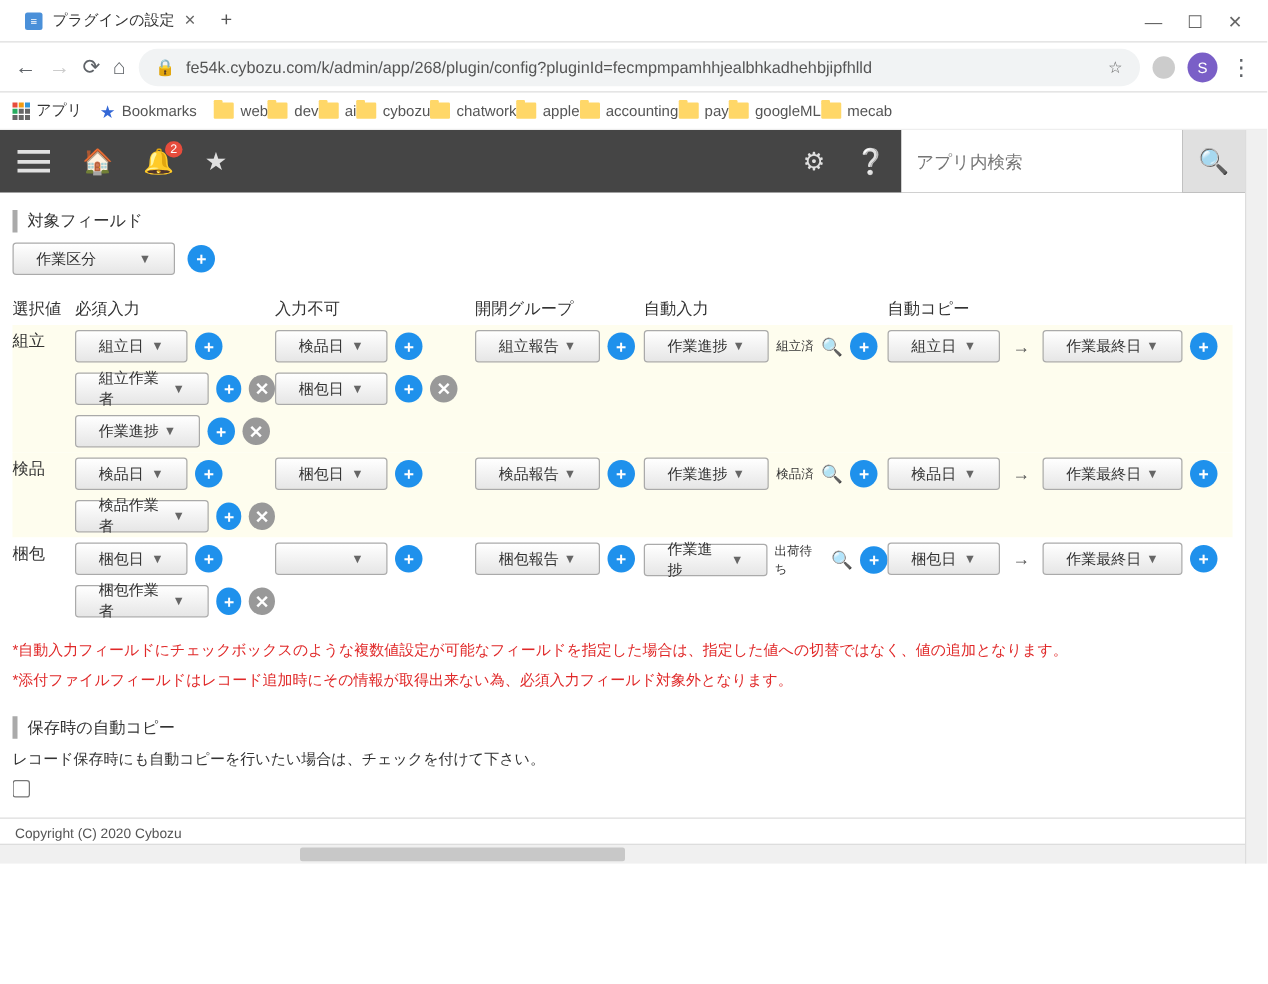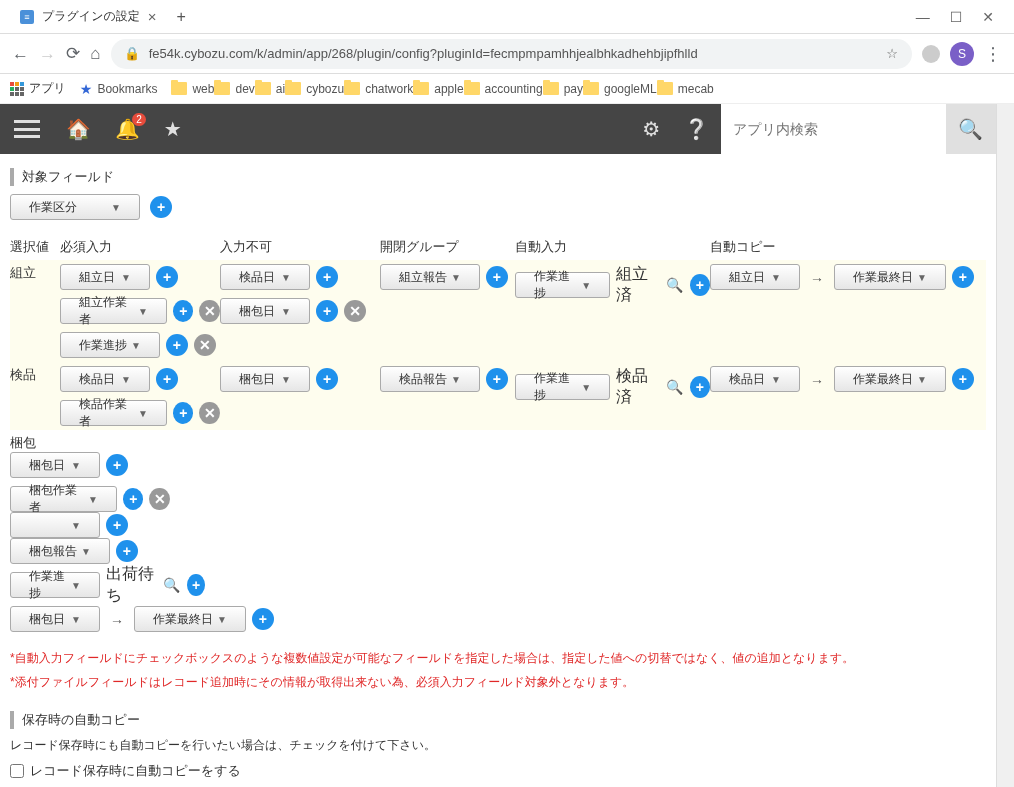--- a/index.html
+++ b/index.html
@@ -69,37 +69,37 @@
 .col.c-auto { width: 195px; }
 .col.c-copy { flex: 1; }
 
 .dr { display: flex; padding: 4px 0; align-items: flex-start; }
 .stack { display: flex; flex-direction: column; gap: 8px; }
 .cell-line { display: flex; align-items: center; gap: 6px; }
 .mag { color: #999; font-size: 14px; }
 .arrow-r { color: #555; font-size: 14px; margin: 0 4px; }
 .row-0 { background: #fefdee; }
 .row-1 { background: #fefdee; }
-.row-2 { background: #fff; flex-direction: column; }
+.row-2 { background: #fff; }
 
 .note { color: #e02828; font-size: 12px; margin: 4px 0; line-height: 1.7; }
 .note-wrap { padding: 8px 0 14px 0; }
 
 .save-copy-desc { font-size: 12px; margin-bottom: 8px; color: #333; }
 .cb-row { display: flex; align-items: center; gap: 6px; font-size: 13px; margin-bottom: 16px; }
 .cb-row input { width: 14px; height: 14px; }
 
 .btn-row { display: flex; gap: 12px; margin-bottom: 20px; }
 .btn { height: 36px; padding: 0 28px; border-radius: 4px; border: 1px solid #999; font-size: 14px; cursor: pointer; display: flex; align-items: center; background: linear-gradient(#fafafa, #e0e0e0); }
 .btn.primary { background: linear-gradient(#4d9ae0, #2d7fc9); color: #fff; border-color: #2d7fc9; }
 
 .footer { font-size: 11px; color: #555; padding: 6px 0 2px 12px; border-top: 1px solid #ddd; }
 .hscroll { height: 16px; background: #f0f0f0; border-top: 1px solid #ddd; position: relative; }
 .hscroll .thumb { position: absolute; left: 240px; width: 260px; top: 2px; bottom: 2px; background: #c8c8c8; border-radius: 2px; }
-.cell-line .label-text { font-size: 16px; }
+.cell-line .label-text { font-size: 10px; }
 </style>
 </head>
 <body>
 
 <div class="window-chrome">
   <div class="tab-strip">
     <div class="tab">
       <span class="tab-icon">≡</span>
       <span>プラグインの設定</span>
       <span class="tab-close">×</span>
@@ -454,21 +454,20 @@
 
   <div class="note-wrap">
     <div class="note">*自動入力フィールドにチェックボックスのような複数値設定が可能なフィールドを指定した場合は、指定した値への切替ではなく、値の追加となります。</div>
     <div class="note">*添付ファイルフィールドはレコード追加時にその情報が取得出来ない為、必須入力フィールド対象外となります。</div>
   </div>
 
   <div class="section-title">保存時の自動コピー</div>
   <div class="save-copy-desc">レコード保存時にも自動コピーを行いたい場合は、チェックを付けて下さい。</div>
   <div class="cb-row">
     <input type="checkbox" style="">
-    <span>レコード保存時に自動コピーをする</span>
   </div>
 
 </div>
 
 <div class="footer">Copyright (C) 2020 Cybozu</div>
 <div class="hscroll">
         <div class="thumb"></div>
       </div>
 </div>
 <div class="vscroll"></div>

